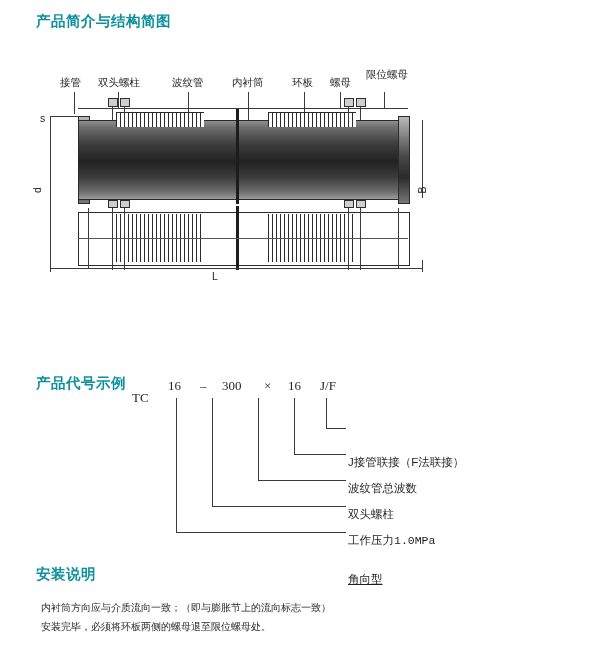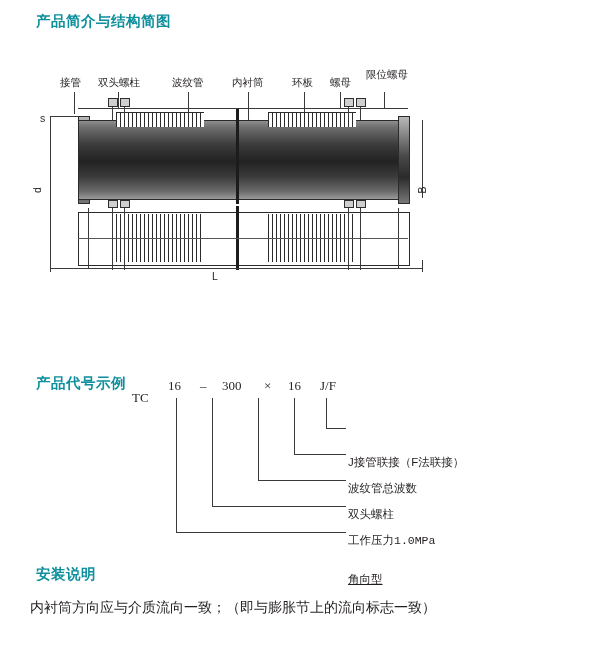--- a/index.html
+++ b/index.html
@@ -154,24 +154,24 @@
   .code-desc {
     position: absolute;
     font-size: 11.5px;
     white-space: nowrap;
     margin-top: 34px;
   }
 
   
   #notes {
     position: absolute;
-    left: 30px;
+    left: 41px;
     top: 598px;
     width: 520px;
-    font-size: 14px;
+    font-size: 10px;
     line-height: 19px;
   }
 </style>
 </head>
 <body>
 
 <div class="section-title" id="title-1">产品简介与结构简图</div>
 <div class="section-title" id="title-2">产品代号示例</div>
 <div class="section-title" id="title-3">安装说明</div>
 
@@ -272,13 +272,14 @@
   <div class="hline" style="left:176px; top:128px; width:134px;"></div>
   <div class="code-desc" style="left:312px; top:121px;font-family:Liberation Mono, monospace;">工作压力1.0MPa</div>
 
   <div class="vline" style="left:140px; top:20px; height:134px;"></div>
   <div class="hline" style="left:140px; top:154px; width:170px;"></div>
   <div class="code-desc" style="left:312px; top:160px;text-decoration:underline;">角向型</div>
 </div>
 
 <div id="notes">
   <div>内衬筒方向应与介质流向一致；（即与膨胀节上的流向标志一致）</div>
+  <div>安装完毕，必须将环板两侧的螺母退至限位螺母处。</div>
 </div>
 
 </body></html>

